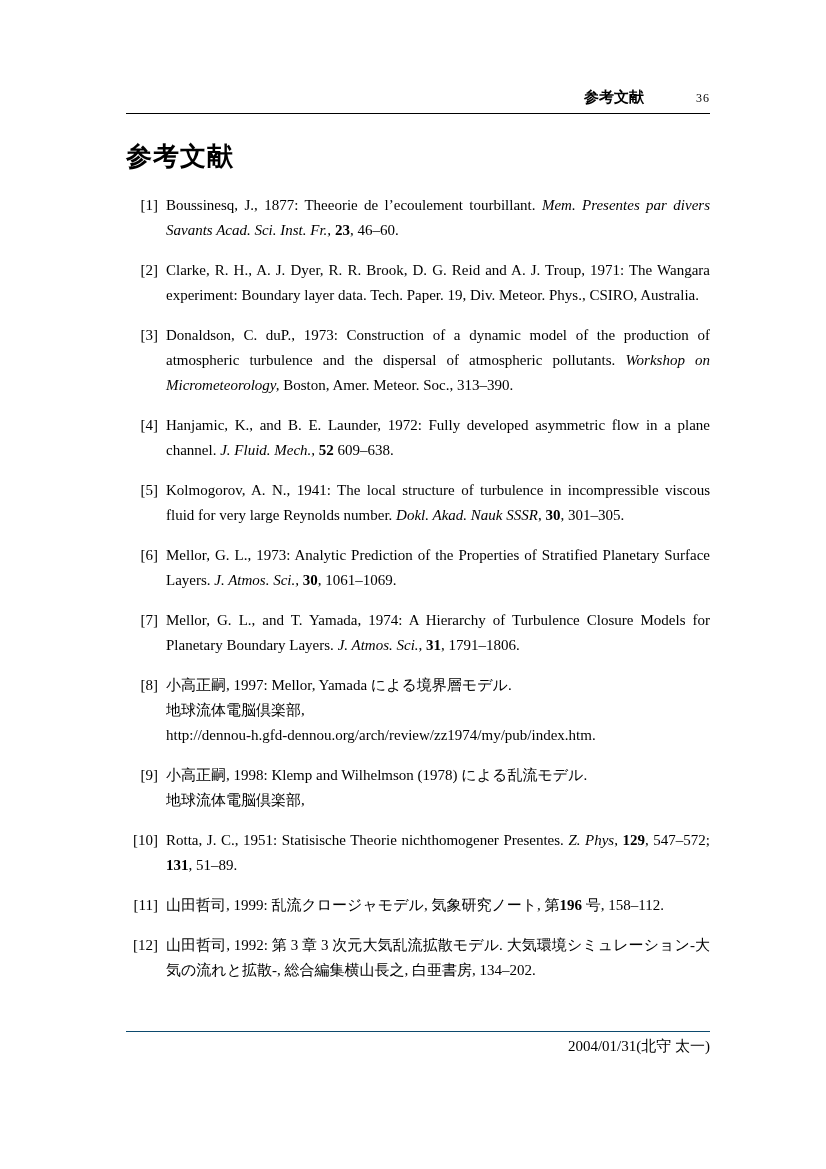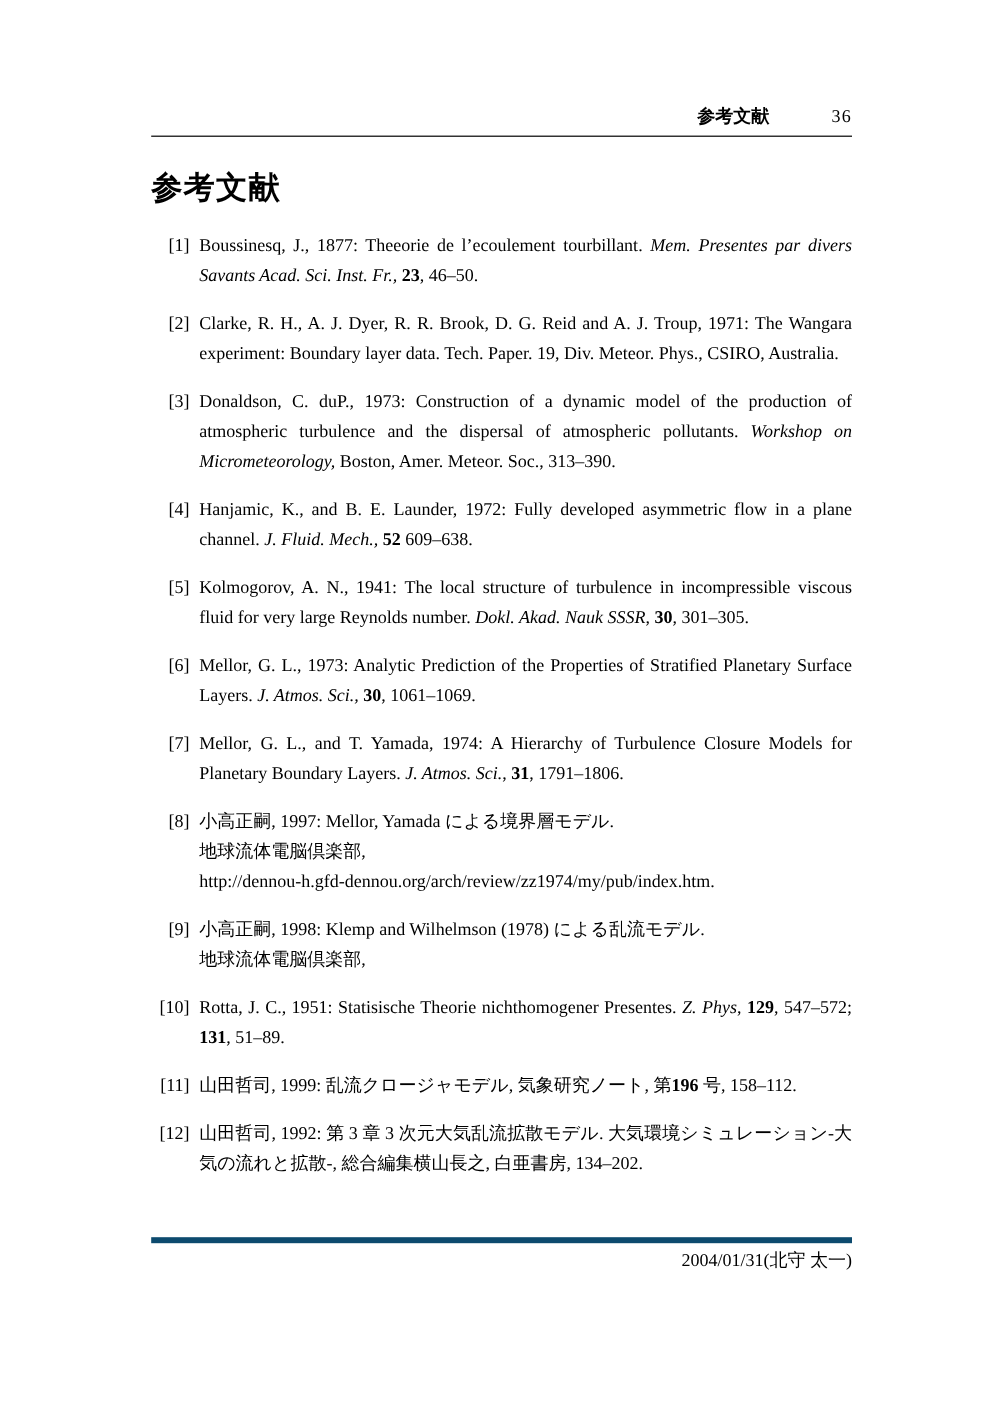--- a/index.html
+++ b/index.html
@@ -27,21 +27,21 @@
     justify-content: flex-end;
     align-items: baseline;
     gap: 52px;
   }
   .running-header .section-name {
     font-family: "Liberation Sans", "DejaVu Sans", sans-serif;
     font-weight: 700;
     font-size: 15px;
   }
   .running-header .page-num {
-    font-size: 15px;
+    font-size: 12px;
     letter-spacing: 1px;
   }
   
   .chapter-title {
     margin-top: 27px;
     font-family: "Liberation Sans", "DejaVu Sans", sans-serif;
     font-weight: 700;
     font-size: 26px;
     line-height: 30px;
     letter-spacing: 1px;
@@ -66,21 +66,21 @@
     margin-left: 8px;
     text-align: justify;
   }
   .ref-body .it { font-style: italic; }
   .ref-body .bf { font-weight: 700; }
   
   .page-footer {
     position: absolute;
     left: 126px; top: 1031px;
     width: 584px;
-    border-top: 5px solid #0c4a6e;
+    border-top: 1px solid #0c4a6e;
     padding-top: 5px;
     text-align: right;
     font-size: 15px;
   }
 </style>
 </head>
 <body>
 
 <div class="page-content">
 
@@ -89,21 +89,21 @@
       <span class="section-name">参考文献</span>
       <span class="page-num">36</span>
     </div>
   </div>
 
   <h1 class="chapter-title">参考文献</h1>
 
   <div class="ref-list">
   <div class="ref-item">
     <div class="ref-label">[1]</div>
-    <div class="ref-body"><span>Boussinesq, J., 1877: Theeorie de l’ecoulement tourbillant. </span><span class="it">Mem. Presentes par divers Savants Acad. Sci. Inst. Fr.,</span><span> </span><span class="bf">23</span><span>, 46–50.</span></div>
+    <div class="ref-body"><span>Boussinesq, J., 1877: Theeorie de l’ecoulement tourbillant. </span><span class="it">Mem. Presentes par divers Savants Acad. Sci. Inst. Fr.,</span><span> </span><span class="bf">23</span><span>, 46–60.</span></div>
   </div>
 
   <div class="ref-item">
     <div class="ref-label">[2]</div>
     <div class="ref-body"><span>Clarke, R. H., A. J. Dyer, R. R. Brook, D. G. Reid and A. J. Troup, 1971: The Wangara experiment: Boundary layer data. Tech. Paper. 19, Div. Meteor. Phys., CSIRO, Australia.</span></div>
   </div>
 
   <div class="ref-item">
     <div class="ref-label">[3]</div>
     <div class="ref-body"><span>Donaldson, C. duP., 1973: Construction of a dynamic model of the production of atmospheric turbulence and the dispersal of atmospheric pollutants. </span><span class="it">Workshop on Micrometeorology,</span><span> Boston, Amer. Meteor. Soc., 313–390.</span></div>

